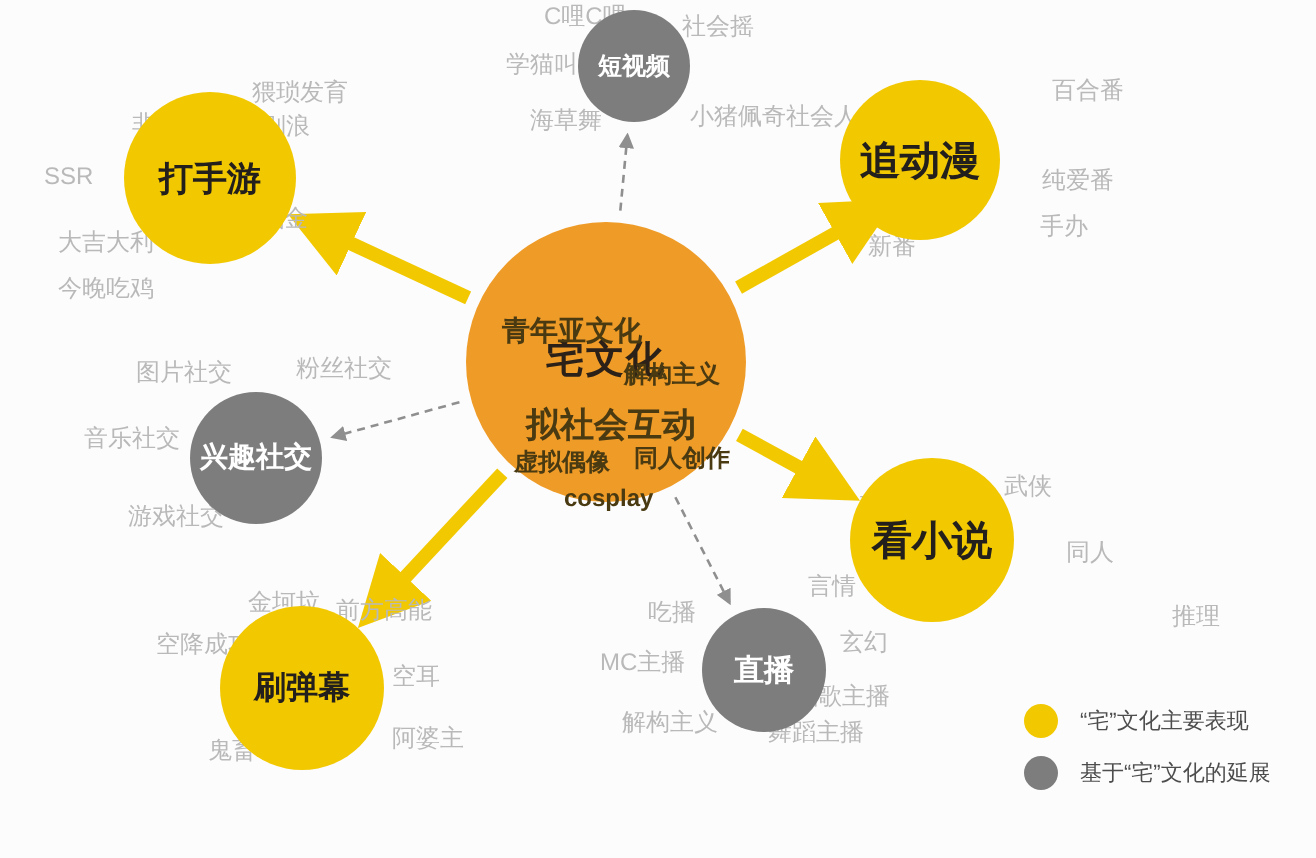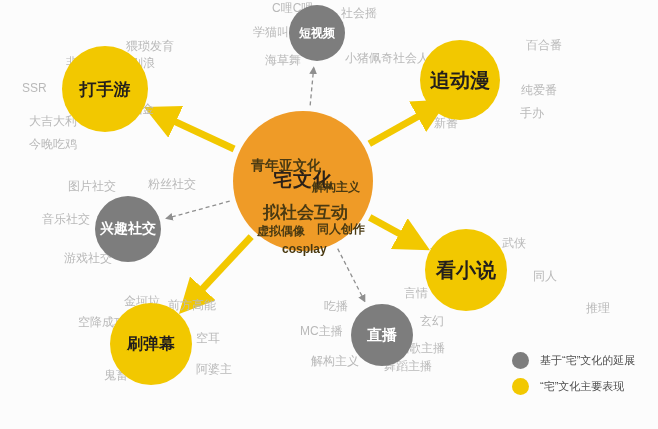--- a/index.html
+++ b/index.html
@@ -154,22 +154,22 @@
         <div class="core-term" style="left: 79px; top: 68px; font-size: 12px;">解构主义</div>
         <div class="core-term" style="left: 30px; top: 90px; font-size: 17px;">拟社会互动</div>
         <div class="core-term" style="left: 24px; top: 112px; font-size: 12px;">虚拟偶像</div>
         <div class="core-term" style="left: 84px; top: 110px; font-size: 12px;">同人创作</div>
         <div class="core-term" style="left: 49px; top: 131px; font-size: 12px;">cosplay</div>
       </div>
   </div>
 
   <div class="legend" style="left:512px;top:352px;">
     <div class="legend-row">
+      <span class="legend-dot yellow"></span>
+      <span class="legend-label">“宅”文化主要表现</span>
+    </div>
+    <div class="legend-row">
       <span class="legend-dot gray"></span>
       <span class="legend-label">基于“宅”文化的延展</span>
-    </div>
-    <div class="legend-row">
-      <span class="legend-dot yellow"></span>
-      <span class="legend-label">“宅”文化主要表现</span>
     </div>
   </div>
 
 </div>
 
 </body></html>

